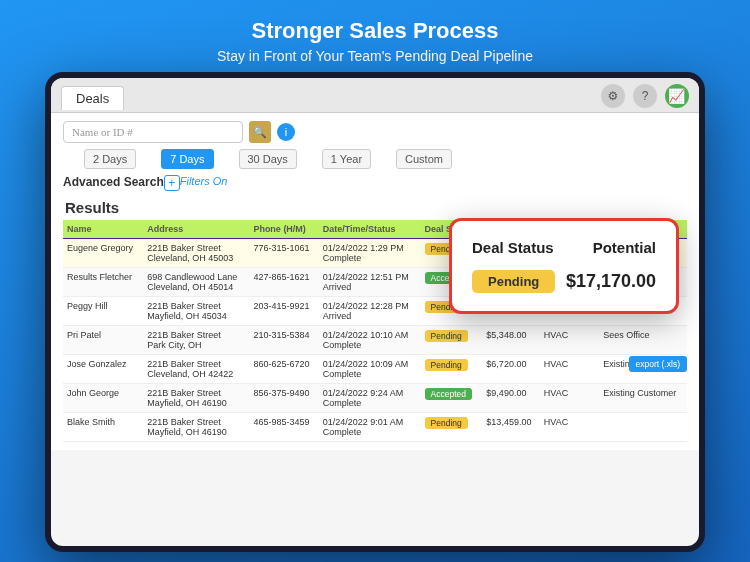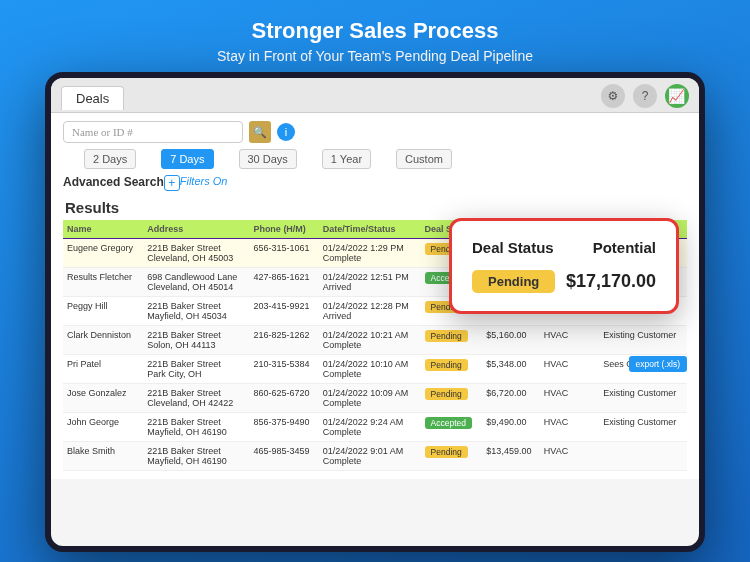--- a/index.html
+++ b/index.html
@@ -398,21 +398,21 @@
               <th>Deal Status</th>
               <th>Potential</th>
               <th>Trade Type</th>
               <th>Lead Source</th>
             </tr>
           </thead>
           <tbody id="table-body">
           <tr class="highlight-row">
       <td>Eugene Gregory</td>
       <td>221B Baker Street<br>Cleveland, OH 45003</td>
-      <td>656-315-1061</td>
+      <td>776-315-1061</td>
       <td>01/24/2022 1:29 PM<br>Complete</td>
       <td><span class="status-badge status-pending">Pending</span></td>
       <td>$17,170.00</td>
       <td>HVAC</td>
       <td>Google</td>
     </tr>
               <tr>
       <td>Results Fletcher</td>
       <td>698 Candlewood Lane<br>Cleveland, OH 45014</td>
       <td>427-865-1621</td>
@@ -426,30 +426,20 @@
       <td>Peggy Hill</td>
       <td>221B Baker Street<br>Mayfield, OH 45034</td>
       <td>203-415-9921</td>
       <td>01/24/2022 12:28 PM<br>Arrived</td>
       <td><span class="status-badge status-pending">Pending</span></td>
       <td>$5,156.00</td>
       <td>HVAC</td>
       <td>Google</td>
     </tr>
               <tr>
-      <td>Clark Denniston</td>
-      <td>221B Baker Street<br>Solon, OH 44113</td>
-      <td>216-825-1262</td>
-      <td>01/24/2022 10:21 AM<br>Complete</td>
-      <td><span class="status-badge status-pending">Pending</span></td>
-      <td>$5,160.00</td>
-      <td>HVAC</td>
-      <td>Existing Customer</td>
-    </tr>
-              <tr>
       <td>Pri Patel</td>
       <td>221B Baker Street<br>Park City, OH</td>
       <td>210-315-5384</td>
       <td>01/24/2022 10:10 AM<br>Complete</td>
       <td><span class="status-badge status-pending">Pending</span></td>
       <td>$5,348.00</td>
       <td>HVAC</td>
       <td>Sees Office</td>
     </tr>
               <tr>

